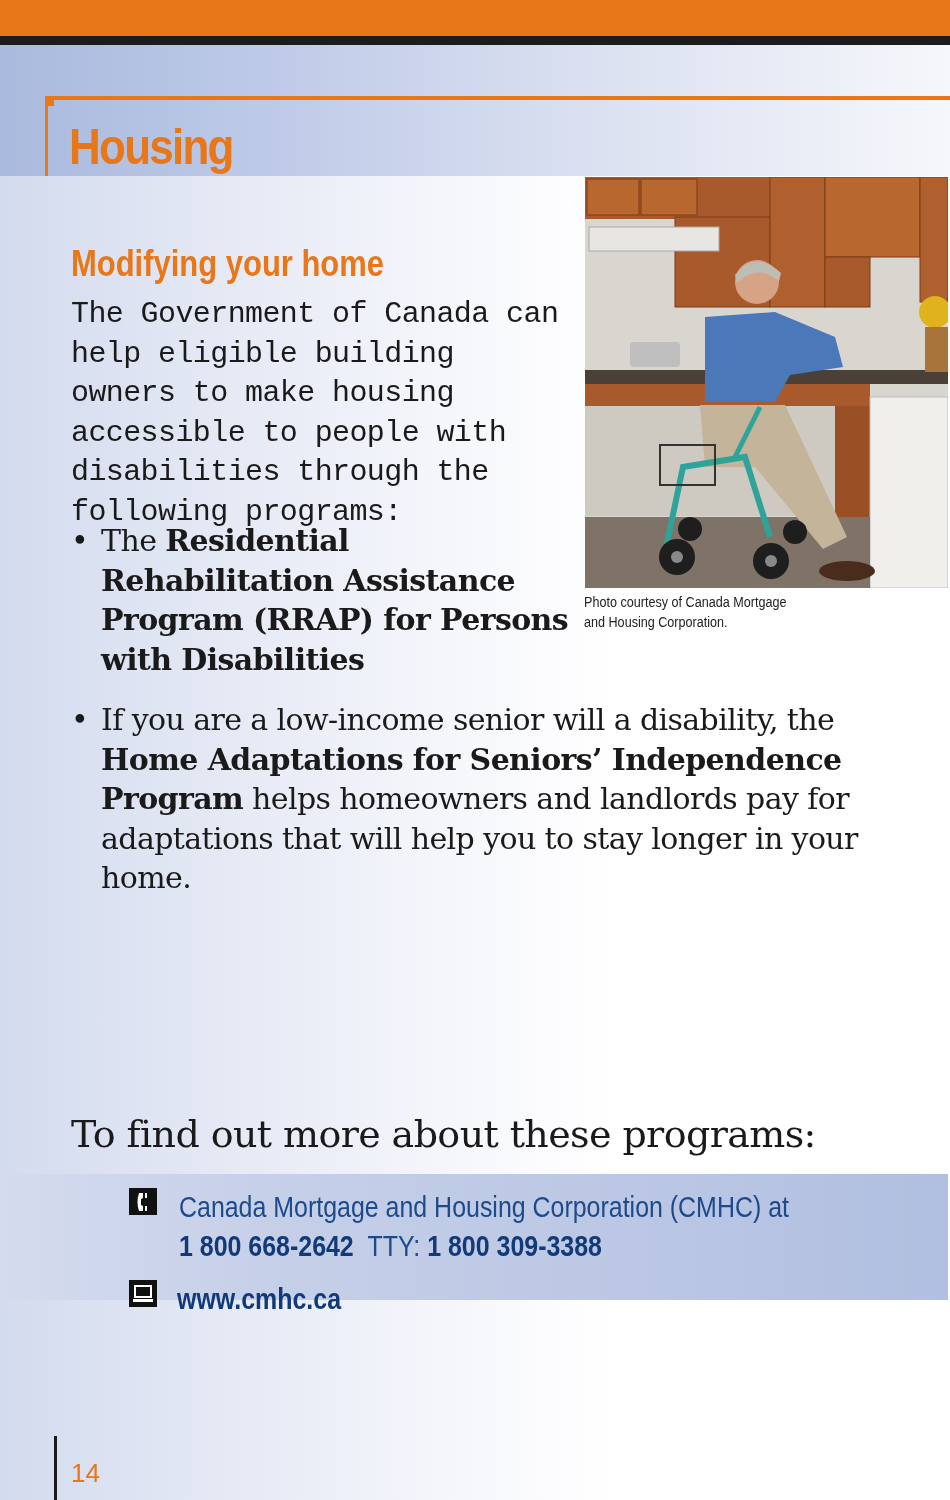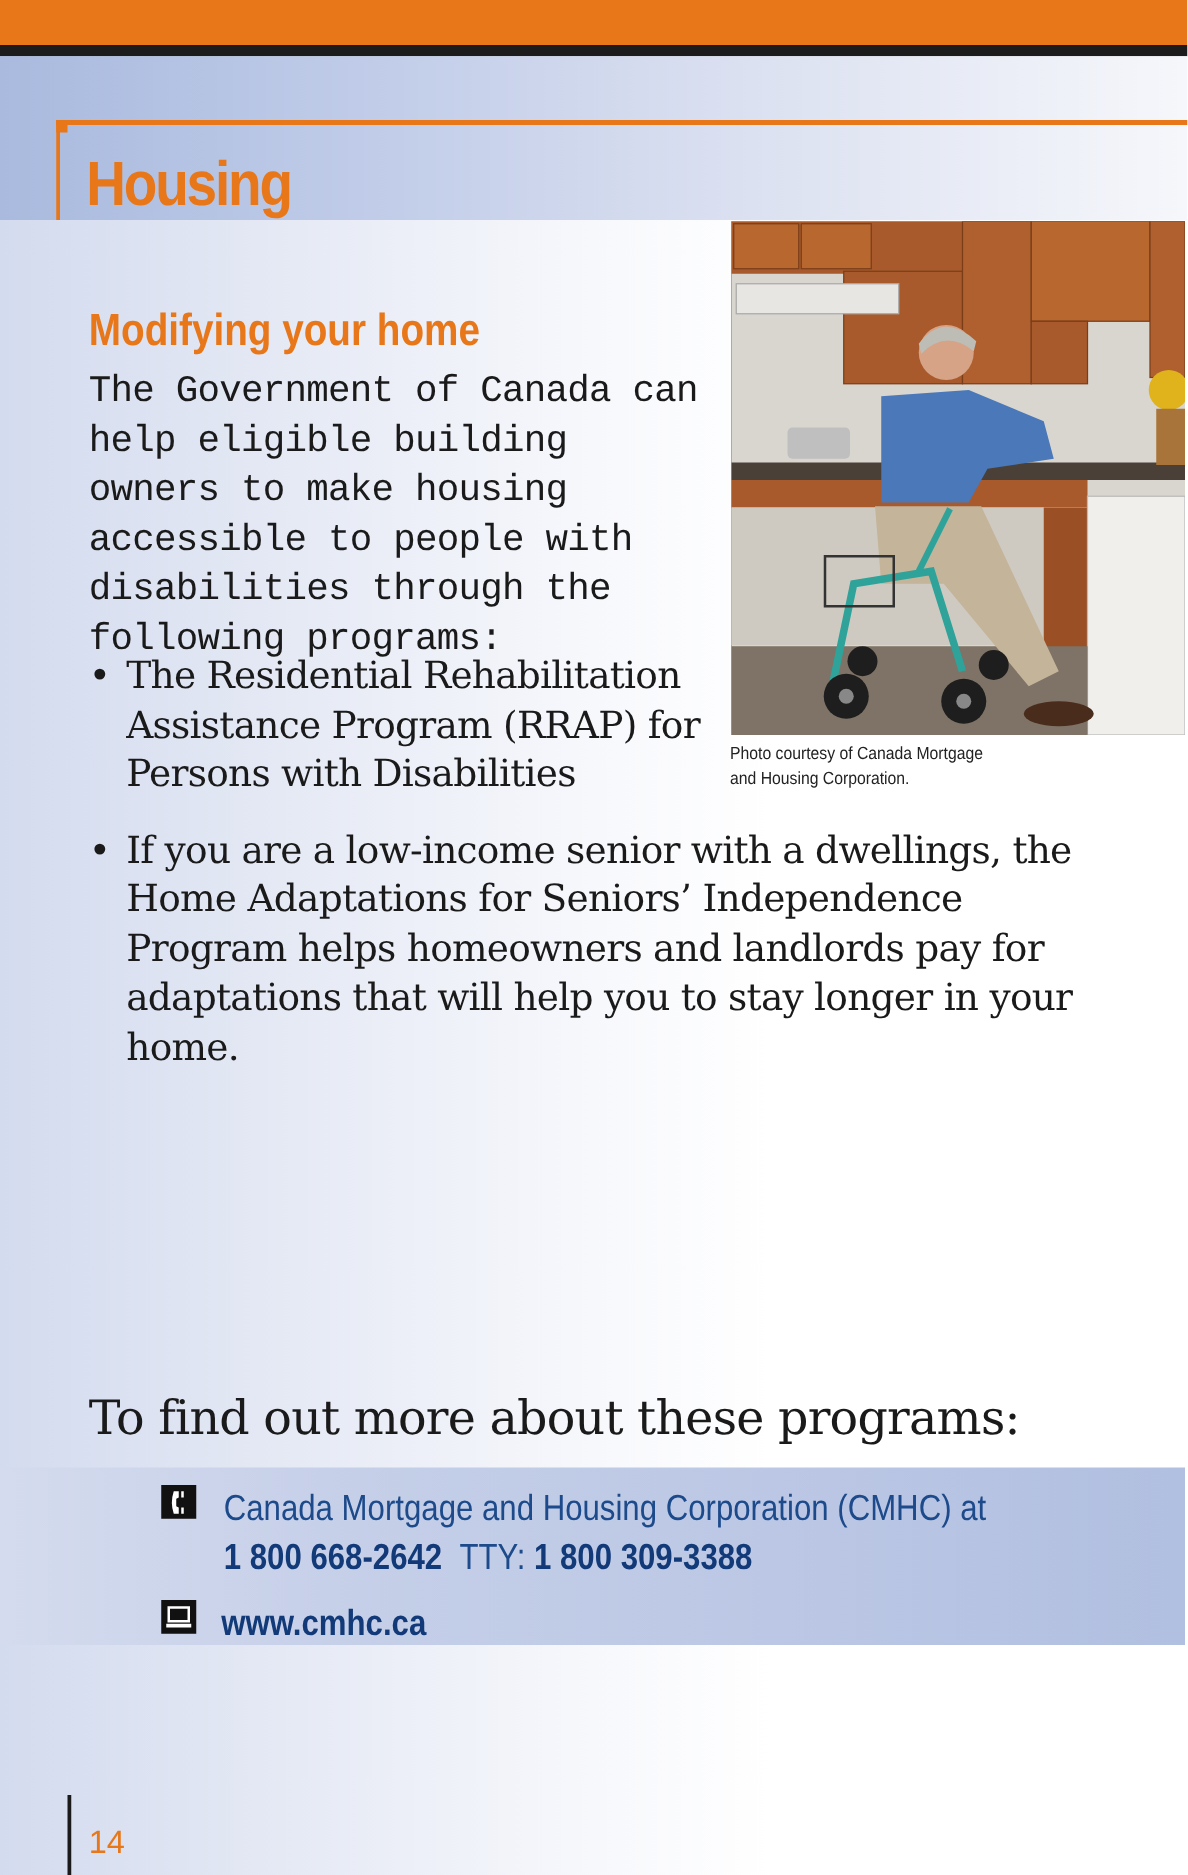--- a/index.html
+++ b/index.html
@@ -38,30 +38,30 @@
     font-family: "Liberation Sans", sans-serif; font-weight: bold; font-size: 36px; color: #e8771a;
     transform: scaleX(0.86); transform-origin: left top; line-height: 1.1; white-space: nowrap;
   }
   .intro {
     position: absolute; left: 71px; top: 295px; width: 500px; margin: 0;
     font-size: 30px; line-height: 39.5px; letter-spacing: -0.6px; font-family: Liberation Mono, monospace;
   }
   .bullets { position: absolute; left: 71px; top: 521px; width: 830px; margin: 0; padding: 0; list-style: none; }
   .bullet { position: relative; padding-left: 30px; font-size: 30px; line-height: 39.5px; letter-spacing: -0.6px; }
   .bullet-dot { position: absolute; left: 0; top: 0; }
-  .bullet b { font-weight: normal; }
+  .bullet b { font-weight: bold; }
   .bullet-1 { width: 800px; }
   .bullet-1 .lead { display: block; width: 470px; }
   .bullet-2 { margin-top: 21px; width: 800px; }
   .more-line {
     position: absolute; left: 71px; top: 1115px; margin: 0;
     font-size: 38px; line-height: 39.5px; letter-spacing: -0.6px;
   }
   .contact-box {
-    position: absolute; left: 0; top: 1174px; width: 948px; height: 142px;
+    position: absolute; left: 0; top: 1174px; width: 948px; height: 126px;
     background: linear-gradient(90deg, #d4dbee 0%, #c5cfe8 30%, #bac6e4 70%, #b1bfe0 100%);
   }
   .contact-row { position: absolute; left: 129px; display: flex; align-items: flex-start; }
   .contact-icon {
     width: 28px; height: 27px; background: #111; color: #fff; display: flex; align-items: center; justify-content: center;
     margin-right: 22px;
   }
   .contact-text {
     font-family: "Liberation Sans", sans-serif; color: #1c4a8a; font-size: 29px; line-height: 39px;
     transform: scaleX(0.86); transform-origin: left top; white-space: nowrap;
@@ -144,21 +144,21 @@
 <h2 class="section-heading">Modifying your home</h2>
 <p class="intro">The Government of Canada can help eligible building owners to make housing accessible to people with disabilities through the following programs:</p>
 
 <ul class="bullets">
   <li class="bullet bullet-1">
     <span class="bullet-dot">•</span>
     <span class="lead"><span>The </span><b>Residential Rehabilitation Assistance Program (RRAP) for Persons with Disabilities</b></span>
   </li>
   <li class="bullet bullet-2">
     <span class="bullet-dot">•</span>
-    <span>If you are a low-income senior with a dwellings, the </span><b>Home Adaptations for Seniors’ Independence Program</b><span> helps homeowners and landlords pay for adaptations that will help you to stay longer in your home.</span>
+    <span>If you are a low-income senior will a disability, the </span><b>Home Adaptations for Seniors’ Independence Program</b><span> helps homeowners and landlords pay for adaptations that will help you to stay longer in your home.</span>
   </li>
 </ul>
 
 <p class="more-line">To find out more about these programs:</p>
 
 <div class="contact-box">
   <div class="contact-row" style="top:14px;">
     <span class="contact-icon">
       <svg width="14" height="20" viewBox="0 0 14 20">
           <path d="M3 1 L7 1 L7 6 L5 7 L5 13 L7 14 L7 19 L3 19 Q0 10 3 1 Z" fill="#fff"></path>

